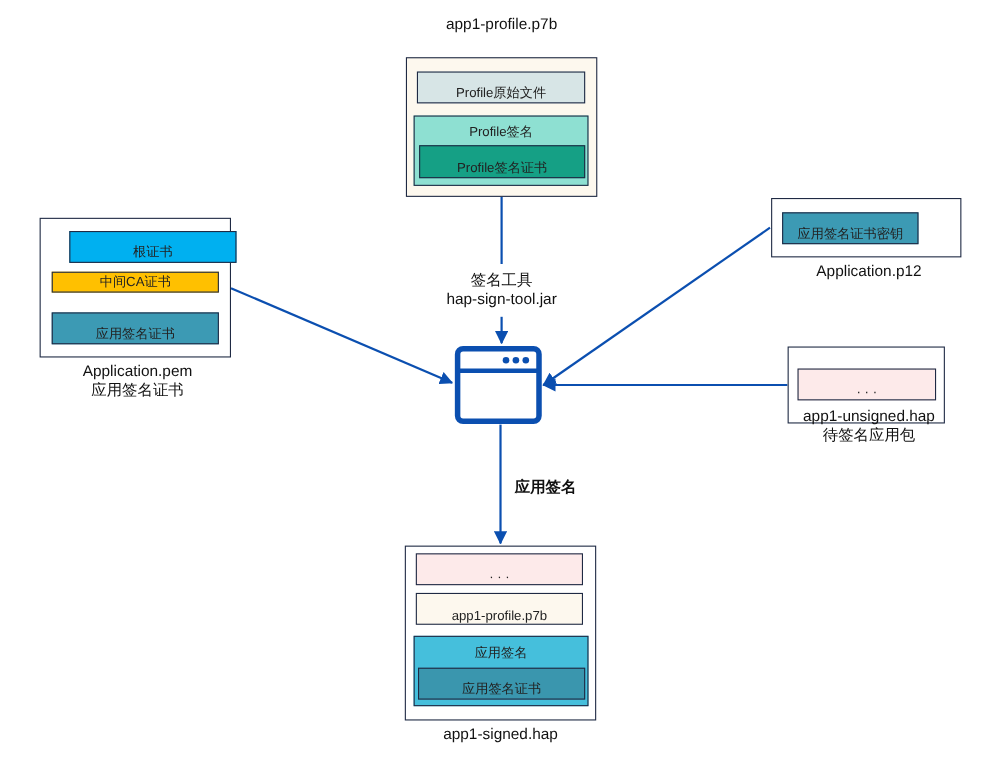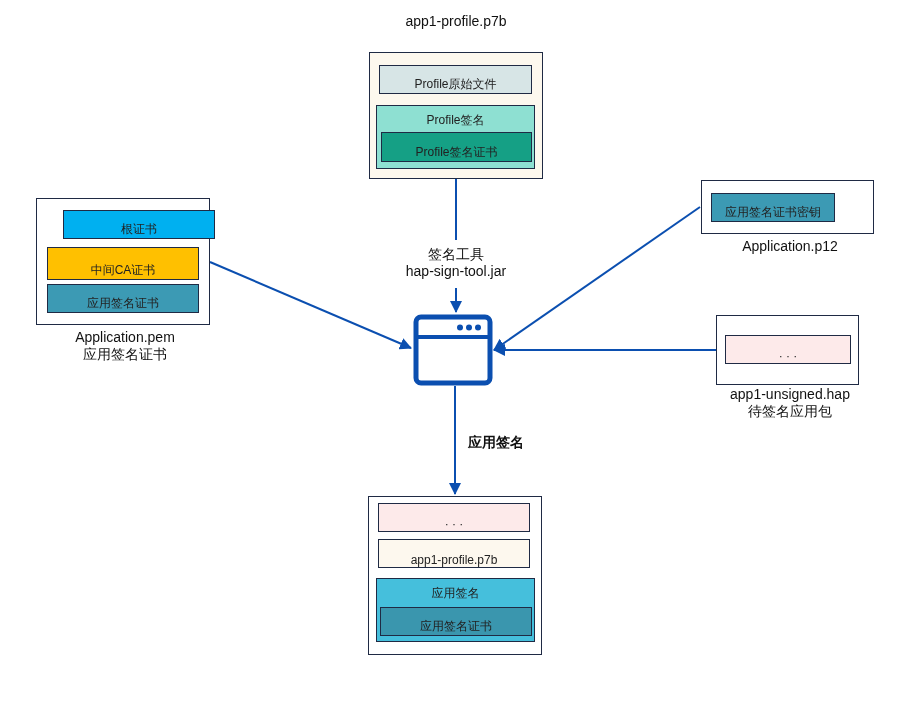--- a/index.html
+++ b/index.html
@@ -60,21 +60,21 @@
   <span>Profile签名</span>
 </div>
 <div class="box" style="left:381px;top:132px;width:151px;height:30px;background:#15a085;">
   <span>Profile签名证书</span>
 </div>
 
 <div class="frame" style="left:36px;top:198px;width:174px;height:127px;background:#ffffff;"></div>
 <div class="box" style="left:47px;top:210px;width:152px;height:29px;background:#00b0f0;margin-left:16px;">
   <span>根证书</span>
 </div>
-<div class="box" style="left:47px;top:247px;width:152px;height:33px;background:#ffc000;">
+<div class="box" style="left:47px;top:247px;width:152px;height:19px;background:#ffc000;">
   <span>中间CA证书</span>
 </div>
 <div class="box" style="left:47px;top:284px;width:152px;height:29px;background:#3c9ab4;">
   <span>应用签名证书</span>
 </div>
 <div class="caption" style="left:36px;top:329px;width:178px;">
   <span>Application.pem</span>
   <span>应用签名证书</span>
 </div>
 
@@ -88,34 +88,35 @@
 
 <div class="caption" style="left:376px;top:246px;width:160px;">
   <span>签名工具</span>
   <span>hap-sign-tool.jar</span>
 </div>
 
 <div class="frame" style="left:716px;top:315px;width:143px;height:70px;background:#ffffff;"></div>
 <div class="box" style="left:725px;top:335px;width:126px;height:29px;background:#fdeaea;">
   <span>· · ·</span>
 </div>
-<div class="caption" style="left:690px;top:386px;width:200px;">
+<div class="caption" style="left:690px;top:370px;width:200px;">
   <span>app1-unsigned.hap</span>
   <span>待签名应用包</span>
 </div>
 
 <div class="bold-label" style="left:468px;top:434px;">应用签名</div>
 
 <div class="frame" style="left:368px;top:496px;width:174px;height:159px;background:#ffffff;"></div>
 <div class="box" style="left:378px;top:503px;width:152px;height:29px;background:#fdeaea;">
   <span>· · ·</span>
 </div>
 <div class="box" style="left:378px;top:539px;width:152px;height:29px;background:#fdf8ee;">
   <span>app1-profile.p7b</span>
 </div>
 <div class="box inner-label" style="left:376px;top:578px;width:159px;height:64px;background:#45bfdc;">
   <span>应用签名</span>
 </div>
 <div class="box" style="left:380px;top:607px;width:152px;height:29px;background:#3a96ae;">
   <span>应用签名证书</span>
 </div>
 <div class="caption" style="left:368px;top:659px;width:174px;">
+  <span>app1-signed.hap</span>
 </div>
 
 </body></html>

